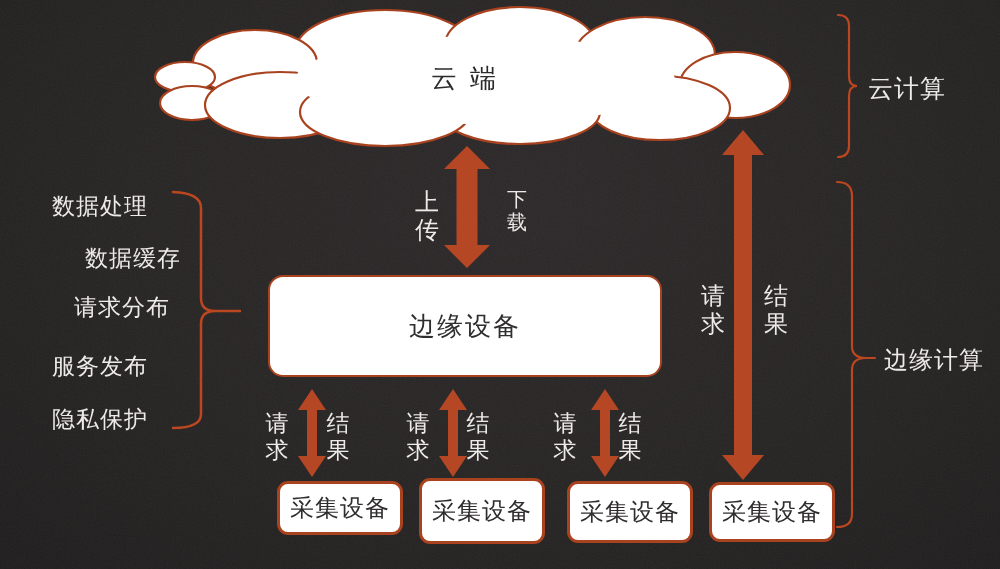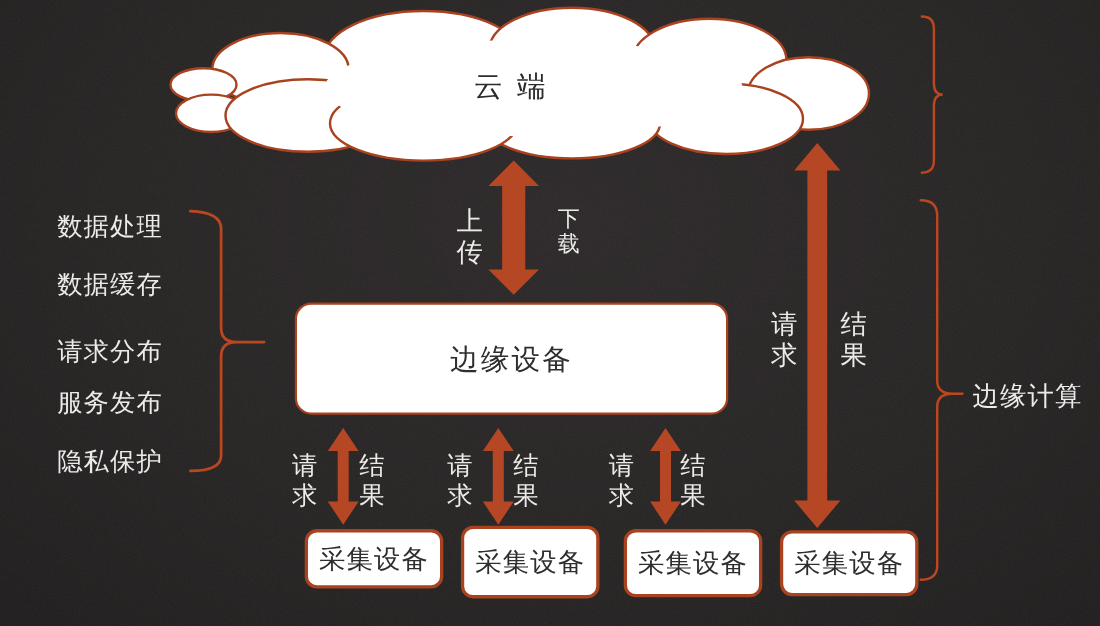--- a/index.html
+++ b/index.html
@@ -65,22 +65,22 @@
     <path d="M23 0 L46 23 L33.5 23 L33.5 99 L46 99 L23 122 L0 99 L12.5 99 L12.5 23 L0 23 Z" fill="#B64724"></path>
   </svg>
   <div class="vlabel" style="left:414px;top:188px;font-size:24px;">上传</div>
   <div class="vlabel" style="left:504px;top:188px;font-size:20px;">下载</div>
 
   <div class="wbox edge-box" style="left:268px;top:275px;width:390px;height:98px;">
     <span>边缘设备</span>
   </div>
 
   <div class="feature" style="top:191px;">数据处理</div>
-  <div class="feature" style="top:243px;">数据缓存</div>
-  <div class="feature" style="top:304px;">请求分布</div>
+  <div class="feature" style="top:243px;margin-left:33px;">数据缓存</div>
+  <div class="feature" style="top:292px;text-align:center;">请求分布</div>
   <div class="feature" style="top:404px;">隐私保护</div>
   <div class="feature" style="top:351px;">服务发布</div>
 
   <svg class="abs" style="left:170px;top:186px;" width="75" height="248" viewBox="0 0 75 248">
     <g fill="none" stroke="#BA4720" stroke-width="2.5" stroke-linecap="round">
       <path d="M3 6 Q31 7 31 22 L31 112 Q31 125 45 125 Q31 125 31 138 L31 228 Q31 242 3 242"></path>
       <path d="M45 125 L70 125"></path>
     </g>
   </svg>
 
@@ -117,20 +117,21 @@
   <div class="wbox coll-box" style="left:543px;top:481px;width:120px;height:56px;">
     <span>采集设备</span>
   </div>
   <div class="wbox coll-box" style="left:685px;top:482px;width:120px;height:54px;">
     <span>采集设备</span>
   </div>
 
   <svg class="abs" style="left:834px;top:12px;" width="30" height="148" viewBox="0 0 30 148">
     <path d="M4 3 Q15 3 15 14 L15 64 Q15 74 23 74 Q15 74 15 84 L15 134 Q15 145 4 145" fill="none" stroke="#BA4720" stroke-width="2.2" stroke-linecap="round"></path>
   </svg>
+  <div class="side-label" style="left:868px;top:72px;font-size:25px;letter-spacing:1px;">云计算</div>
 
   <svg class="abs" style="left:834px;top:178px;" width="45" height="354" viewBox="0 0 45 354">
     <g fill="none" stroke="#BA4720" stroke-width="2.2" stroke-linecap="round">
       <path d="M3 4 Q18 4 18 18 L18 168 Q18 180 32 180 Q18 180 18 192 L18 336 Q18 349 3 349"></path>
       <path d="M32 180 L41 180"></path>
     </g>
   </svg>
   <div class="side-label" style="left:884px;top:344px;font-size:24px;letter-spacing:1px;">边缘计算</div>
 
 </div>

